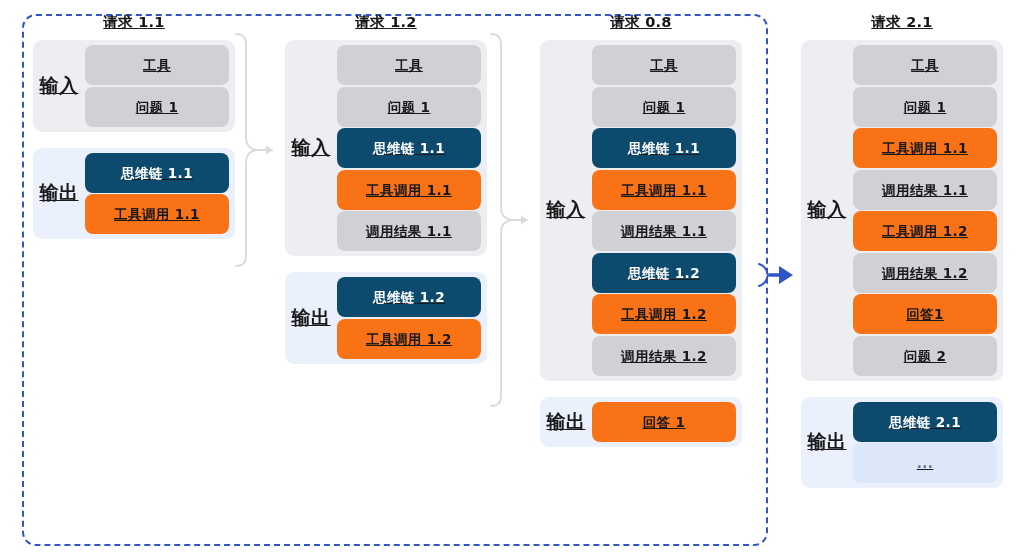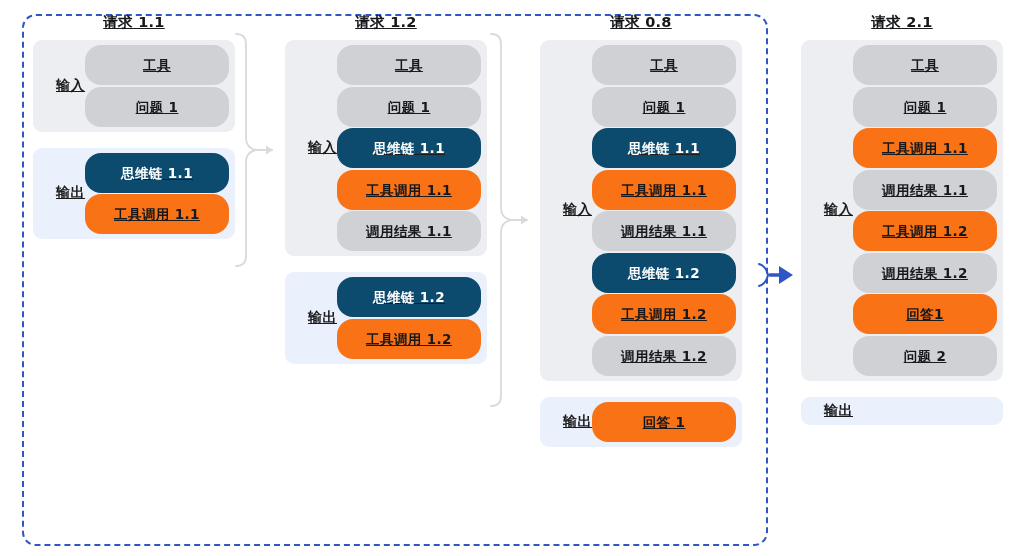--- a/index.html
+++ b/index.html
@@ -60,40 +60,40 @@
     padding: 5px 6px 5px 0;
     box-sizing: border-box;
     margin-bottom: 16px;
   }
   .group.input  { background: #eceef1; }
   .group.output { background: #eaf0fc; }
 
   .group-label {
     width: 52px;
     flex: 0 0 52px;
-    text-align: right;
-    font-size: 14px;
+    text-align: center;
+    font-size: 19px;
     font-weight: bold;
     color: #1a1a1a;
     letter-spacing: 0.5px;
   }
 
   .group-items {
     flex: 1 1 auto;
     display: flex;
     flex-direction: column;
     gap: 1.5px;
   }
 
   
   .chip {
     height: 40px;
     line-height: 40px;
     text-align: center;
-    border-radius: 16px;
+    border-radius: 8px;
     font-size: 13.5px;
     font-weight: bold;
     letter-spacing: 0.4px;
     color: #17181b;
     box-sizing: border-box;
   }
   .chip.gray       { background: #cfd1d5; }
   .chip.blue       { background: #0c4a6e; color: #ffffff; }
   .chip.lightblue  { background: #f97316; color: #17181b; }
   .chip.ghost      { background: #dce7fa; color: #6a7480; font-weight: bold; }
@@ -215,15 +215,19 @@
           <div class="chip lightblue">工具调用 1.1</div>
           <div class="chip gray">调用结果 1.1</div>
           <div class="chip lightblue">工具调用 1.2</div>
           <div class="chip gray">调用结果 1.2</div>
           <div class="chip lightblue">回答1</div>
           <div class="chip gray">问题 2</div>
         </div>
       </div>
       <div class="group output">
         <div class="group-label">输出</div>
+        <div class="group-items">
+          <div class="chip blue">思维链 2.1</div>
+          <div class="chip ghost">...</div>
+        </div>
       </div>
     </div>
   </div>
 
 </body></html>

